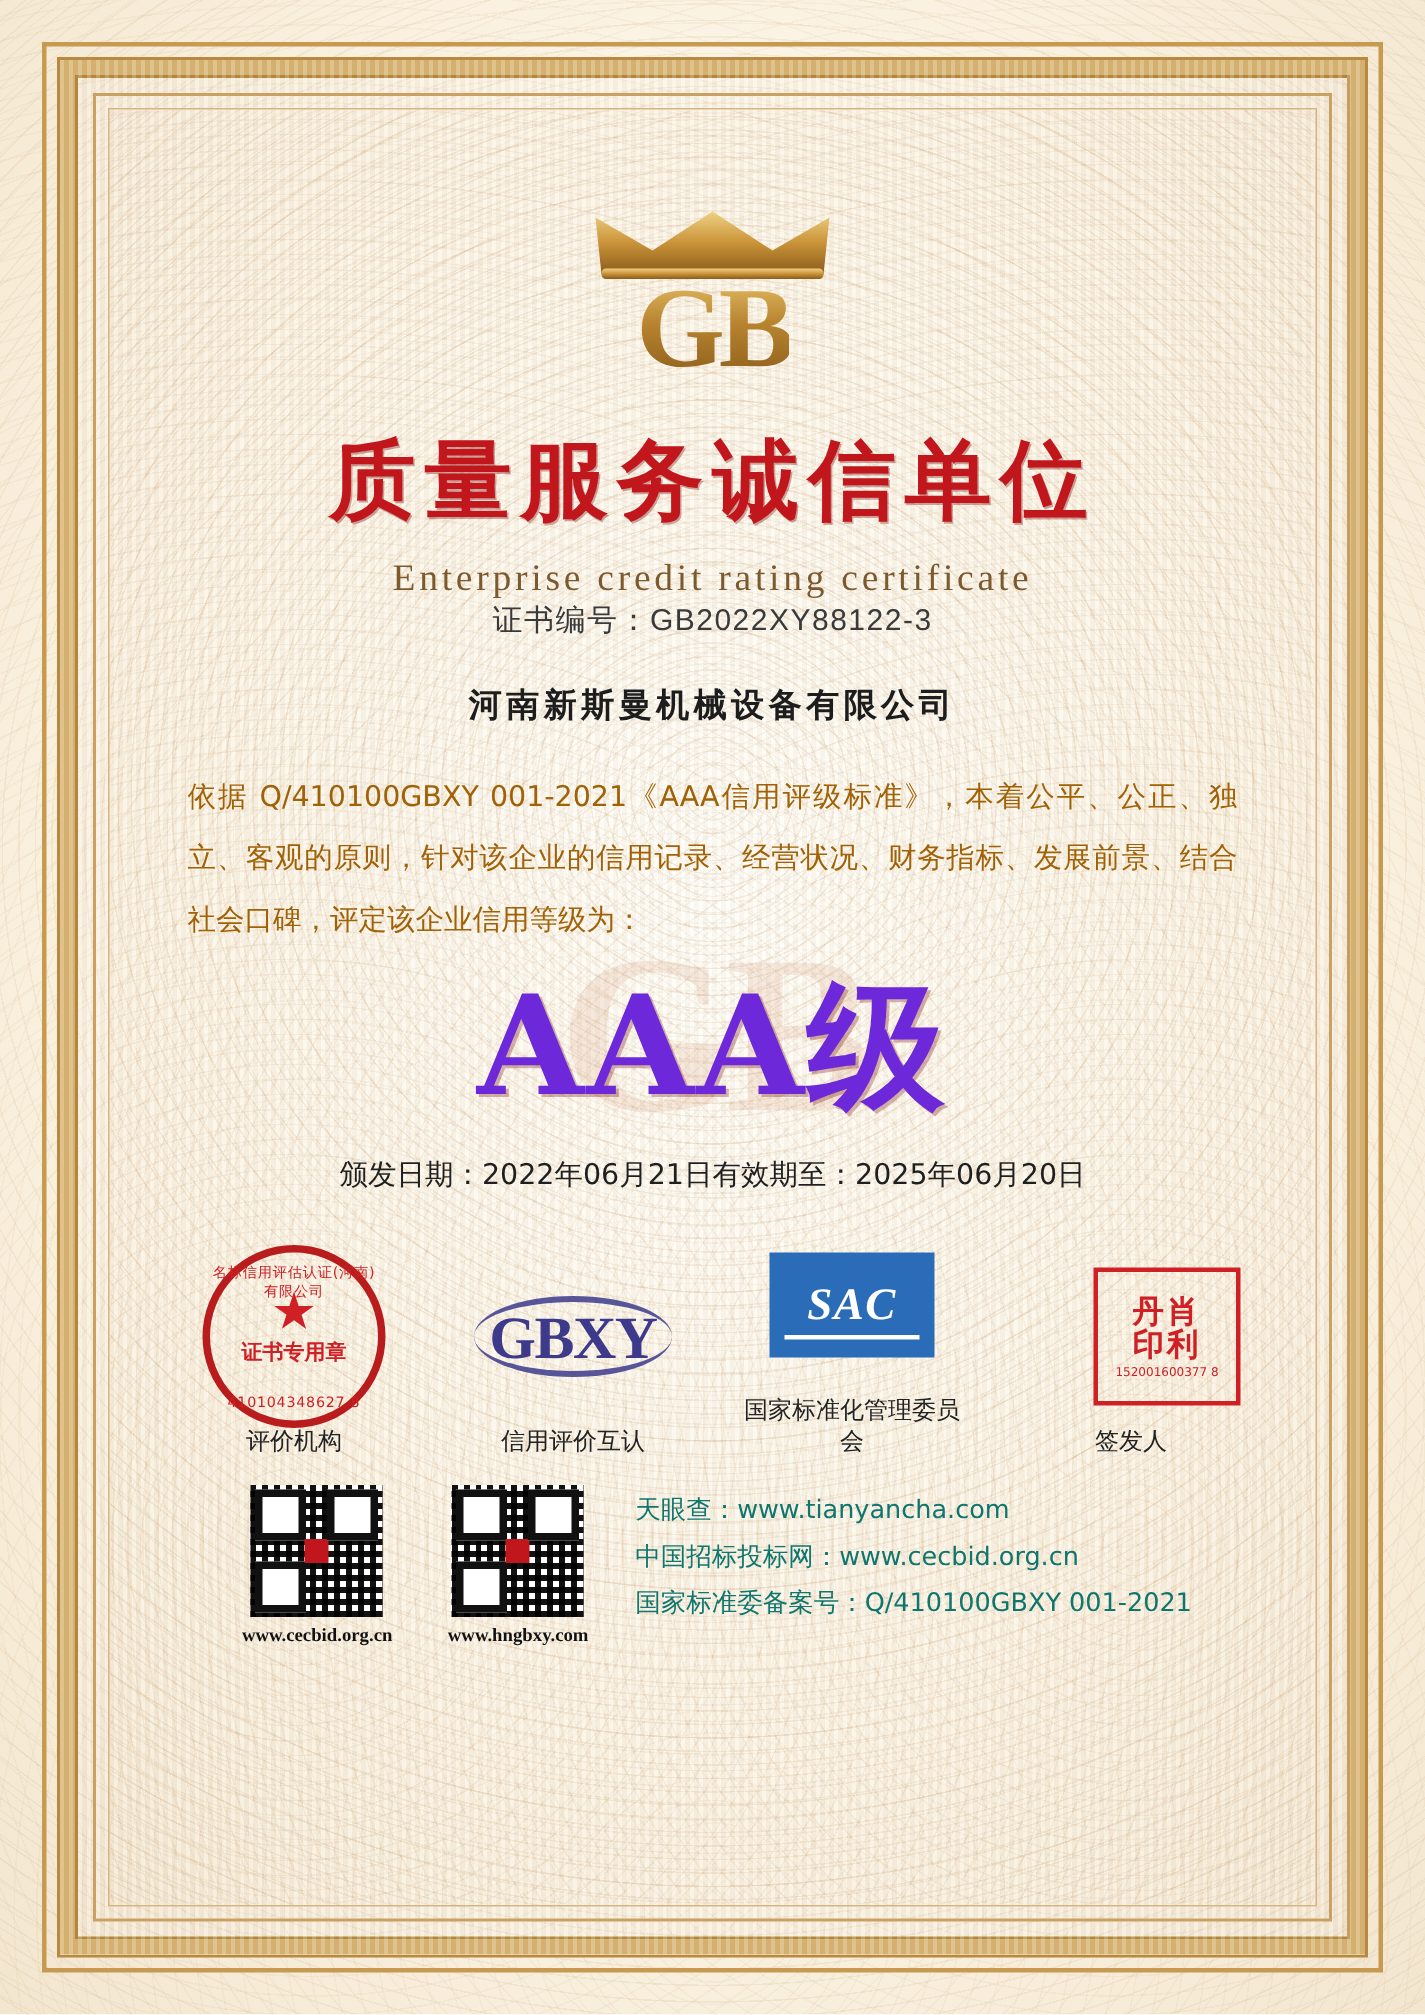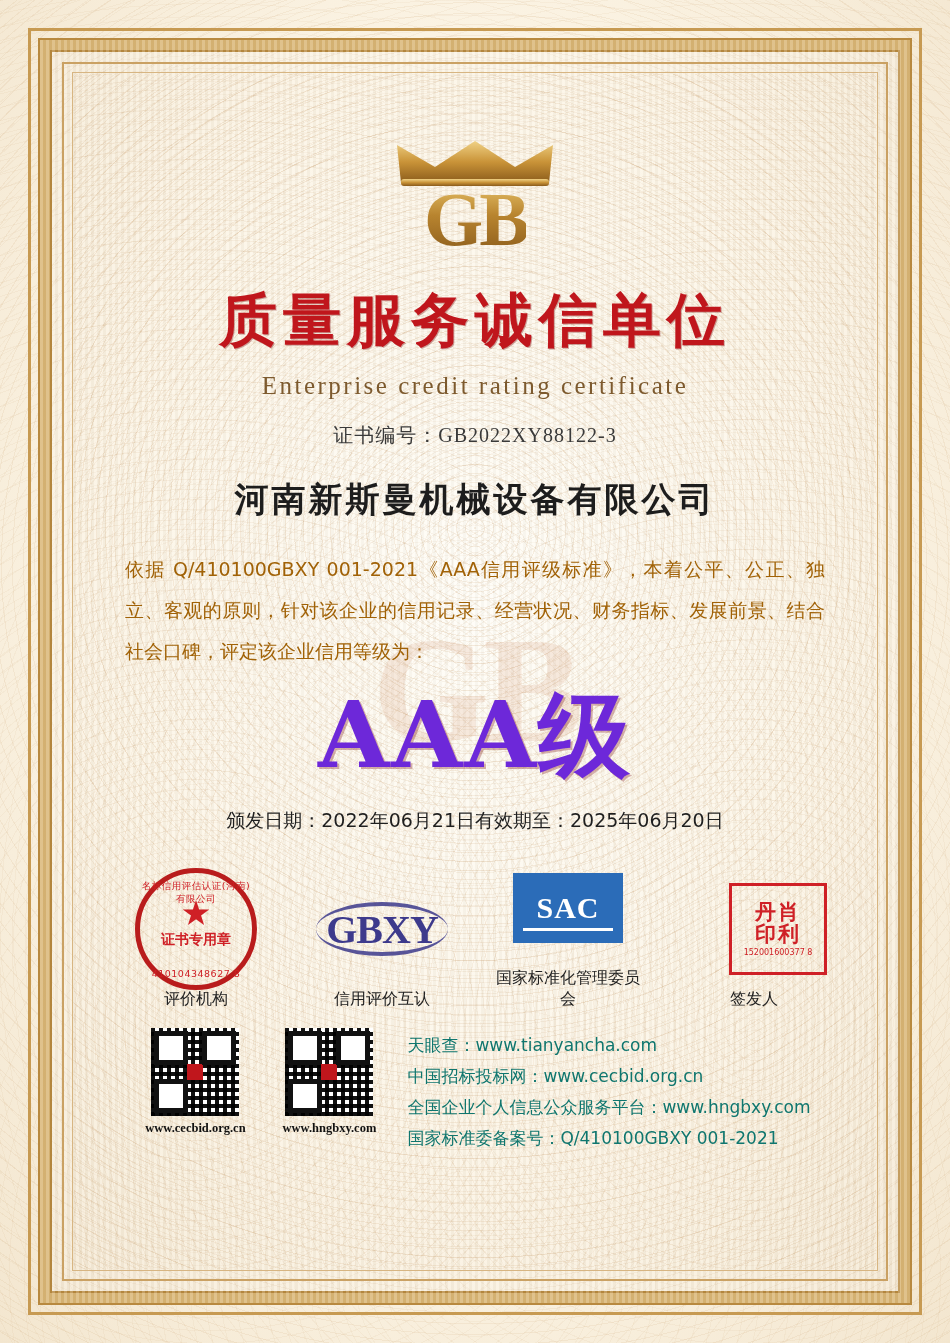--- a/index.html
+++ b/index.html
@@ -129,31 +129,30 @@
     text-shadow: 1px 1px 0 rgba(120,10,10,.35);
   }
   .title-en {
     margin-top: 12px;
     font-family:"Liberation Serif", serif;
     font-size: 25px;
     letter-spacing: 2.5px;
     color:#7d5a2e;
   }
   .cert-no {
-    margin-top: 22px;
     font-size: 20px;
     color:#3a3a3a;
     letter-spacing:1px;
-    font-family:Liberation Serif, serif;
+    font-family:Liberation Sans, sans-serif;
   }
   .company {
     margin-top: 28px;
     font-family:"DejaVu Sans", sans-serif;
     font-weight:bold;
-    font-size: 34px;
+    font-size: 22px;
     letter-spacing: 3px;
     color:#1d1d1d;
   }
   .body-text {
     margin: 26px auto 0;
     width: 700px;
     text-align: justify;
     text-align-last: left;
     font-size: 19px;
     line-height: 41px;
@@ -251,20 +250,21 @@
   .sac-logo {
     width:110px; height:70px;
     background:#2b6cb8;
     color:#fff;
     display:flex; align-items:center; justify-content:center;
     font-family:"Liberation Serif", serif;
     font-weight:bold;
     font-size:30px;
     letter-spacing:1px;
     position:relative;
+    font-style:italic;
   }
   .sac-logo::after{
     content:"";
     position:absolute; left:10px; right:10px; bottom:12px;
     height:3px; background:#fff;
   }
 
   .signer-stamp {
     width:92px; height:86px;
     border:3px solid #cf2026;
@@ -442,20 +442,19 @@
         <div class="qr">
           <div class="qr-dot"></div>
           <div class="qr-center"></div>
         </div>
         <div class="qr-url">www.hngbxy.com</div>
       </div>
 
       <div class="links">
         <div>天眼查：www.tianyancha.com</div>
         <div>中国招标投标网：www.cecbid.org.cn</div>
-        <div>全国企业个人信息公众服务平台：www.hngbxy.com</div>
         <div>国家标准委备案号：Q/410100GBXY  001-2021</div>
       </div>
 
     </div>
 
   </div>
 </div>
 
 </body></html>

